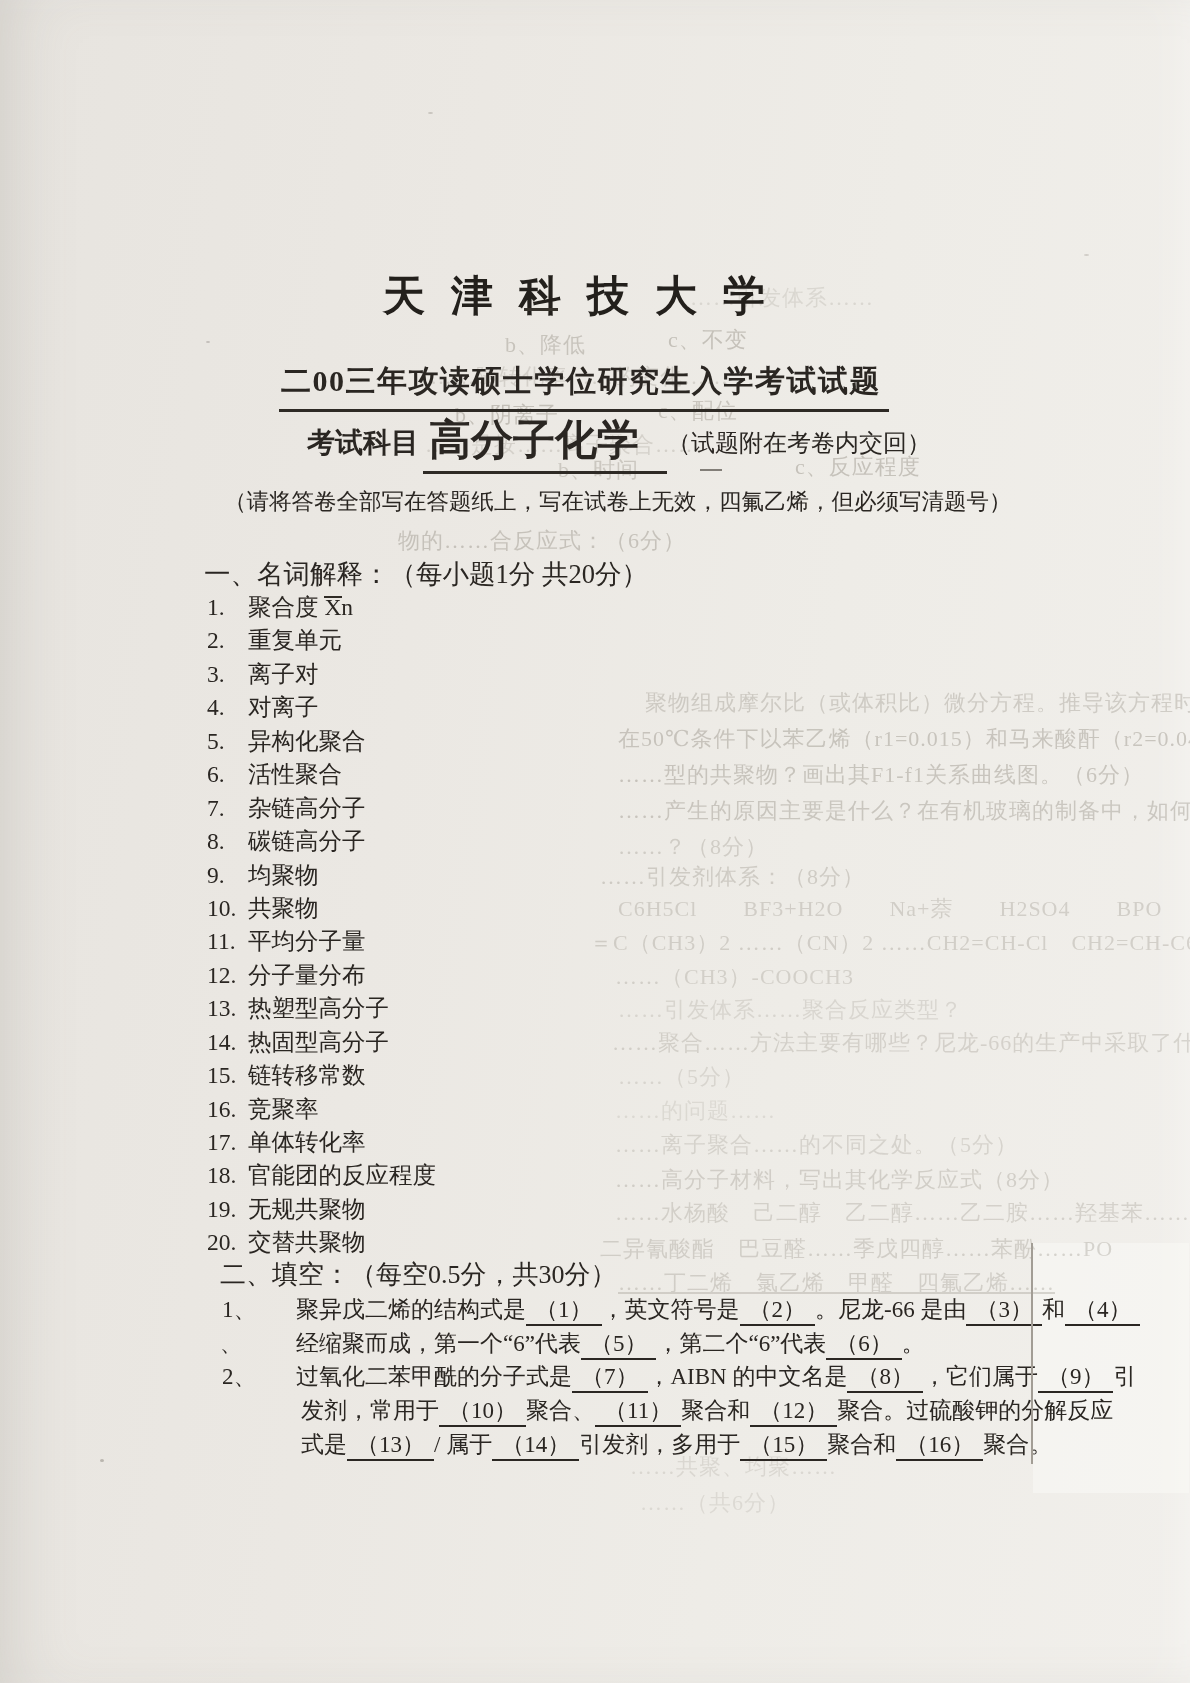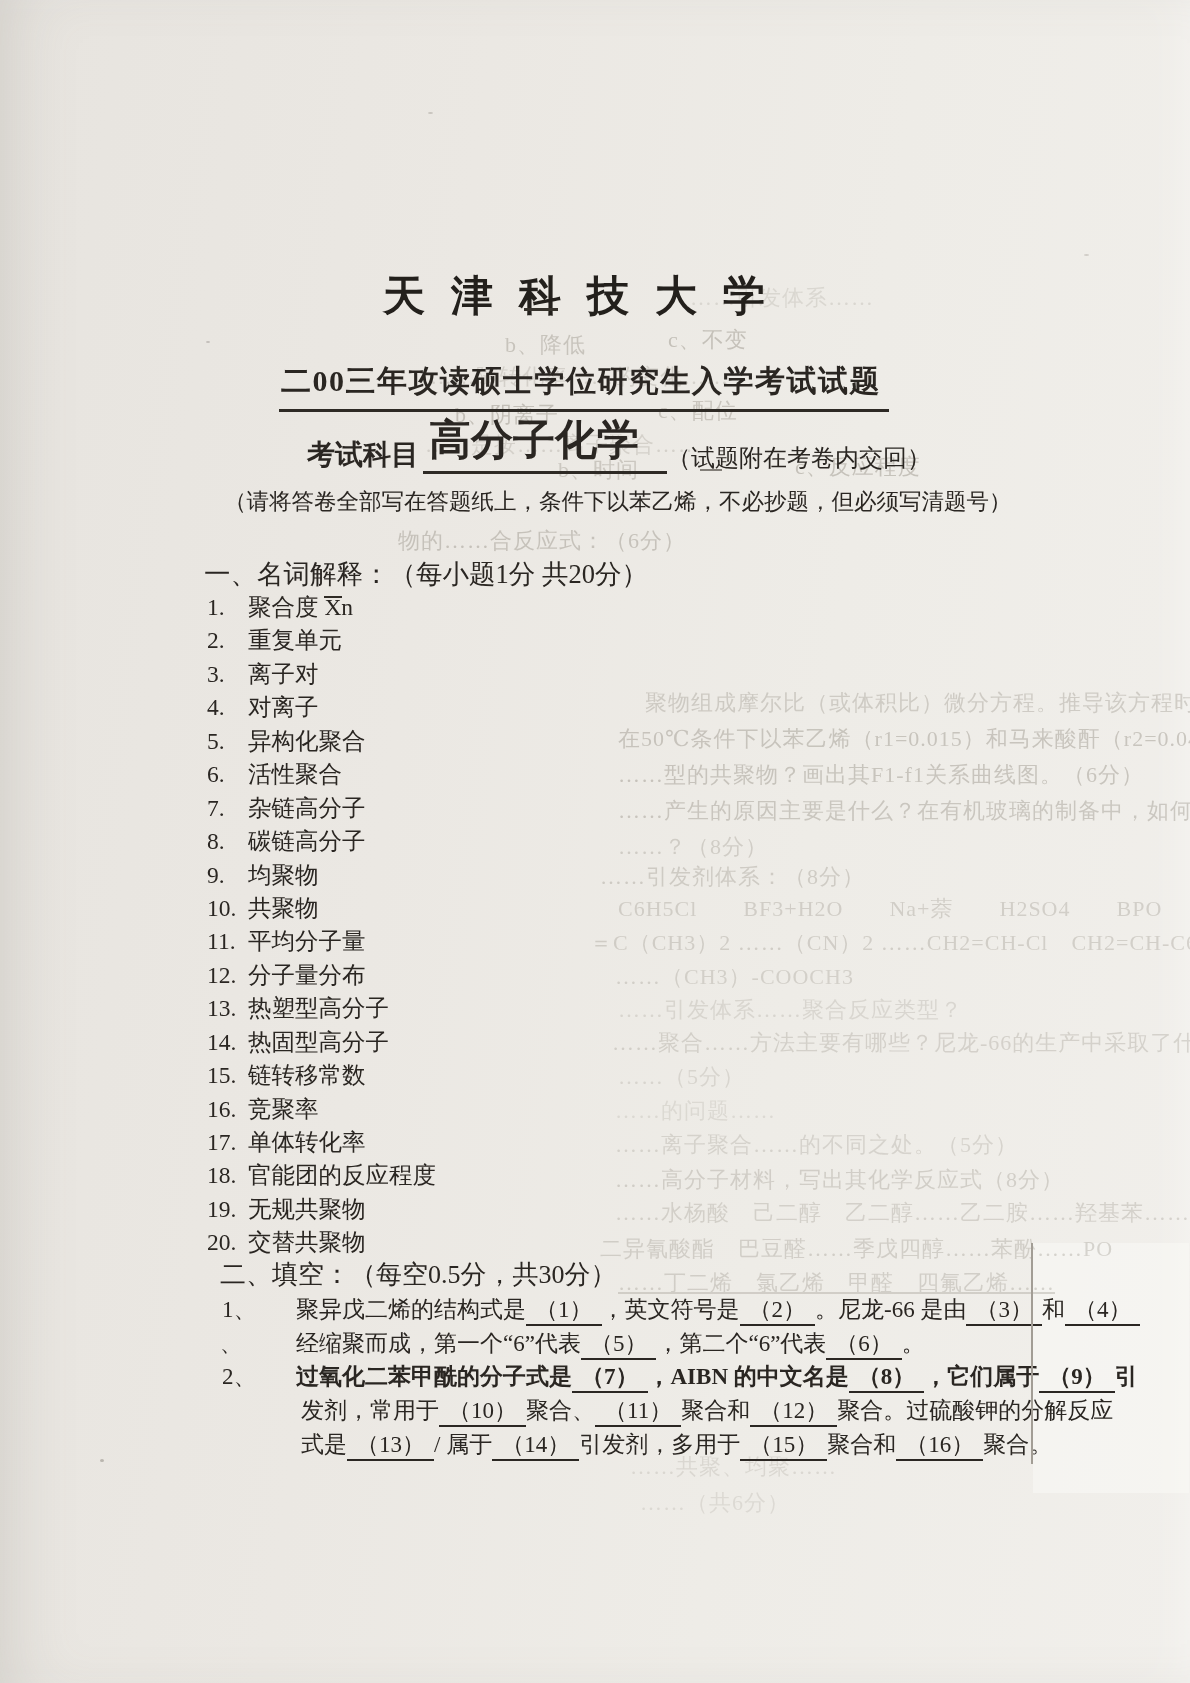--- a/index.html
+++ b/index.html
@@ -12,21 +12,21 @@
     color:#2a2622;
   }
   .abs { position:absolute; white-space:nowrap; }
 
   .title { left:383px; top:268px; font-size:42px; font-weight:700; letter-spacing:26px; color:#23201c; }
   .title-dash { left:524px; top:308px; width:34px; height:3px; background:#37332d; }
 
   .subtitle { left:279px; top:349px; font-size:30px; font-weight:700; letter-spacing:1.5px;
               padding:0 8px 7px 2px; border-bottom:3px solid #2e2a25;margin-top:12px; }
 
-  .subject-row { left:307px; top:412px; display:flex; align-items:flex-end; }
+  .subject-row { left:307px; top:412px; display:flex; align-items:center; }
   .subject-label { font-size:28px; font-weight:700; }
   .subject-value { font-size:42px; font-weight:700; margin-left:4px;
                    padding:0 28px 3px 6px; border-bottom:3px solid #2e2a25; }
   .subject-note  { font-size:24px; }
   .after-dash { left:700px; top:469px; width:22px; height:2px; background:rgba(58,53,47,.6); }
 
   .note-line { left:224px; top:486px; font-size:22.5px; }
 
   .sec1-header { left:204px; top:556px; font-size:26.5px; }
   .sec2-header { left:220px; top:1257px; font-size:26px; }
@@ -35,21 +35,21 @@
   .term-row { display:flex; height:33.45px; line-height:33.45px; }
   .term-num { width:41px; }
   .xn-bar { left:324px; top:596px; width:18px; height:2px; background:#2e2a25; }
 
   .fillline { font-size:23px; }
   #q1num { left:222px; top:1294px; }
   #q1l1  { left:296px; top:1294px; }
   #stray { left:220px; top:1329px; font-size:22px; }
   #q1l2  { left:296px; top:1328px; }
   #q2num { left:222px; top:1361px; }
-  #q2l1  { left:296px; top:1361px;font-weight:bold; }
+  #q2l1  { left:296px; top:1361px; }
   #q2l2  { left:301px; top:1395px; }
   #q2l3  { left:301px; top:1429px; }
   .blank { border-bottom:2.2px solid #2b2723; padding:0 9px 2px; }
 
   .fold-line  { left:1031px; top:1243px; width:2px; height:221px; background:#a29d95; }
   .right-light{ left:1033px; top:1243px; width:156px; height:250px; background:rgba(250,249,246,.55); }
 
   .bleed { position:absolute; white-space:nowrap; color:#8f897e; font-size:22px;
            filter:blur(.7px); letter-spacing:1px; }
 
@@ -134,21 +134,21 @@
 
   <div class="abs subtitle">二00三年攻读硕士学位研究生入学考试试题</div>
 
   <div class="abs subject-row">
     <span class="subject-label">考试科目</span>
     <span class="subject-value">高分子化学</span>
     <span class="subject-note">（试题附在考卷内交回）</span>
   </div>
   <div class="abs after-dash"></div>
 
-  <div class="abs note-line">（请将答卷全部写在答题纸上，条件下以苯乙烯，不必抄题，但必须写清题号）</div>
+  <div class="abs note-line">（请将答卷全部写在答题纸上，写在试卷上无效，四氟乙烯，但必须写清题号）</div>
 
   <div class="abs sec1-header">一、名词解释：（每小题1分  共20分）</div>
 
   <div class="abs terms">
 
       <div class="term-row">
         <span class="term-num">1.</span>
         <span class="term-text">聚合度 Xn</span>
       </div>
 

